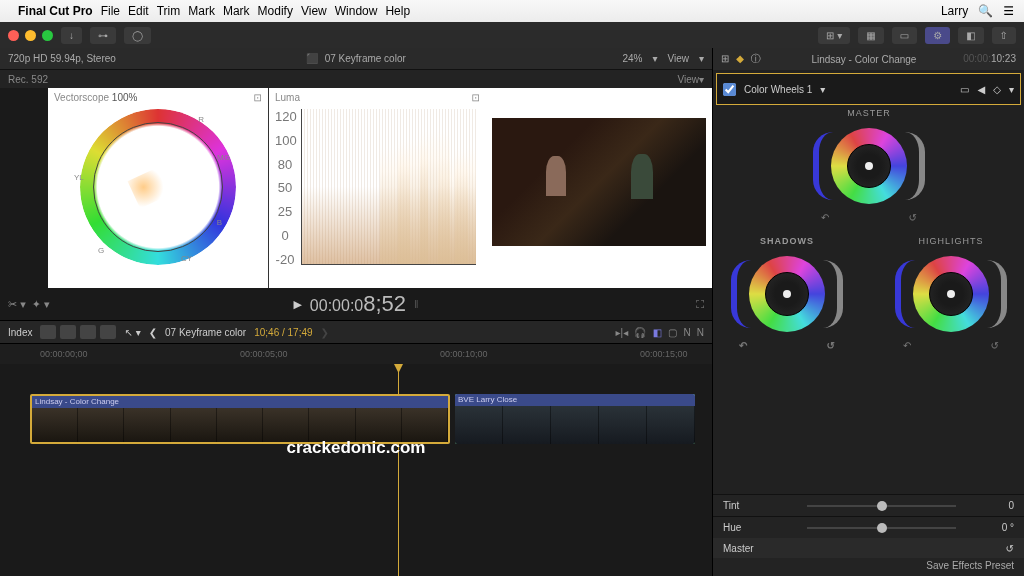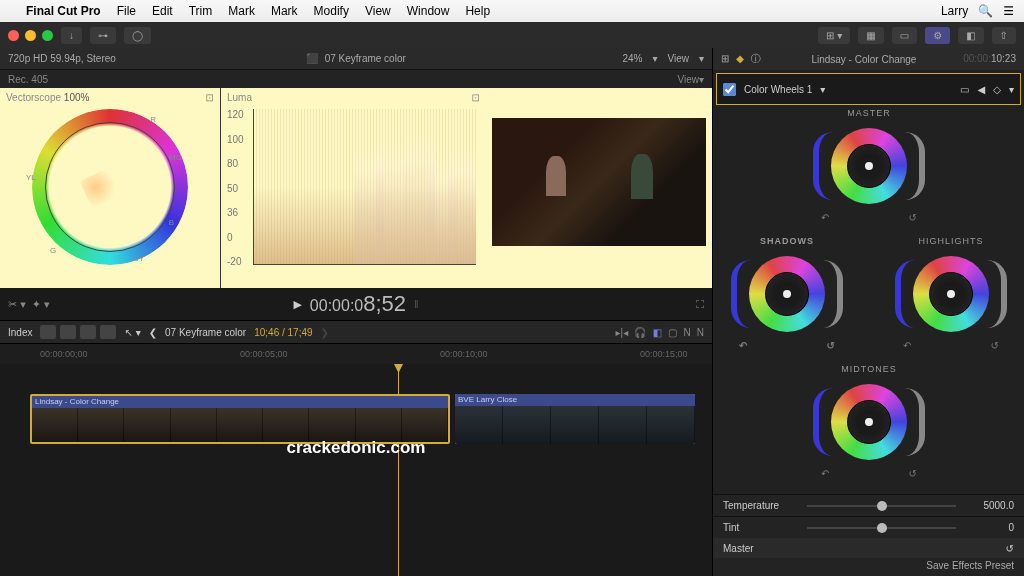--- a/index.html
+++ b/index.html
@@ -1,44 +1,44 @@
 <!DOCTYPE html>
 <html><head>
 <meta charset="utf-8">
 <style>
 * { margin:0; padding:0; box-sizing:border-box; font-family:-apple-system,BlinkMacSystemFont,"Helvetica Neue",sans-serif; }
 body { width:1024px; height:576px; background:#1a1a1a; color:#ccc; overflow:hidden; font-size:11px; position:relative; }
-.menubar { height:22px; background:linear-gradient(#f8f8f8,#ececec); display:flex; align-items:center; padding:0 10px; gap:16px; color:#000; font-size:12px; }
+.menubar { height:22px; background:linear-gradient(#f8f8f8,#ececec); display:flex; align-items:center; padding:0 10px; gap:8px; color:#000; font-size:12px; }
 .menubar .apple { font-size:14px; }
 .menubar .appname { font-weight:700; }
 .menubar .right { margin-left:auto; display:flex; gap:10px; align-items:center; }
 .toolbar { height:26px; background:#2b2b2b; display:flex; align-items:center; padding:0 8px; gap:8px; }
 .traffic { display:flex; gap:6px; }
 .traffic span { width:11px; height:11px; border-radius:50%; }
 .t-red{background:#ff5f57}.t-yel{background:#febc2e}.t-grn{background:#28c840}
 .tbtn { background:#3a3a3a; border:none; color:#aaa; padding:3px 8px; border-radius:3px; font-size:10px; cursor:pointer; }
 .tbtn.active { background:#4a4a8a; }
 .main { display:flex; height:calc(100% - 48px); }
 .left-col { flex:1; display:flex; flex-direction:column; min-width:0; }
 .right-col { width:312px; background:#212121; border-left:1px solid #000; display:flex; flex-direction:column; }
 .viewer-bar { height:22px; background:#2a2a2a; display:flex; align-items:center; padding:0 8px; gap:10px; font-size:10px; color:#aaa; border-bottom:1px solid #111; }
 .viewer-bar .center { position:absolute; left:50%; transform:translateX(-50%); display:flex; gap:6px; align-items:center; }
 .viewer-bar .spacer { flex:1; }
-.scopes-row { height:200px; display:flex; background:#fef9c3; }
+.scopes-row { height:200px; display:flex; background:#ffffff;margin-left:48px; }
 .scope { position:relative; padding:4px 6px; }
 .scope-header { display:flex; justify-content:space-between; font-size:10px; color:#888; margin-bottom:2px; }
 .vectorscope { width:220px; }
 .vs-wheel { width:180px; height:166px; position:relative; margin:0 auto; }
 .vs-circ { position:absolute; width:156px; height:156px; left:12px; top:4px; border-radius:50%; background:conic-gradient(from 0deg,#d33,#d3d,#33d,#3dd,#3d3,#dd3,#d33); mask:radial-gradient(circle,transparent 55%,#000 58%,#000 95%,transparent 98%); -webkit-mask:radial-gradient(circle,transparent 55%,#000 58%,#000 95%,transparent 98%); }
 .vs-inner { position:absolute; width:130px; height:130px; left:25px; top:17px; border:1px solid #444; border-radius:50%; }
 .vs-label { position:absolute; font-size:8px; color:#888; }
 .vs-flare { position:absolute; left:50%; top:50%; width:40px; height:30px; background:radial-gradient(circle at 30% 40%,#ffcc88,transparent 60%); transform:translate(-65%,-55%) rotate(-25deg); }
 .luma { flex:1; border-left:1px solid #333; }
 .luma-chart { width:100%; height:166px; position:relative; }
-.luma-axis { position:absolute; left:0; width:24px; height:100%; display:flex; flex-direction:column; justify-content:space-between; font-size:10px; color:#777; text-align:left; padding:4px 4px 4px 0; }
+.luma-axis { position:absolute; left:0; width:24px; height:100%; display:flex; flex-direction:column; justify-content:space-between; font-size:13px; color:#777; text-align:center; padding:4px 4px 4px 0; }
 .luma-plot { position:absolute; left:26px; right:4px; top:4px; bottom:6px; border-left:1px solid #444; border-bottom:1px solid #444; overflow:hidden; }
 .luma-waves { position:absolute; inset:0; background:linear-gradient(to top,rgba(200,150,100,0.6),transparent 50%),repeating-linear-gradient(to right,transparent,transparent 2px,rgba(180,150,120,0.2) 2px,rgba(180,150,120,0.2) 3px); }
 .luma-spike { position:absolute; bottom:0; width:30px; background:linear-gradient(to top,rgba(220,190,150,0.7),rgba(255,240,220,0.3) 80%,transparent); }
 .preview { width:226px; padding:6px; }
 .preview-img { width:100%; height:128px; background:linear-gradient(135deg,#2a1810 30%,#3a2818 50%,#1a1410 70%); position:relative; margin-top:24px; }
 .preview-img::before { content:""; position:absolute; left:25%; top:30%; width:20px; height:40px; background:#8a6a5a; border-radius:40% 40% 0 0; }
 .preview-img::after { content:""; position:absolute; right:25%; top:28%; width:22px; height:45px; background:#3a4a3a; border-radius:40% 40% 0 0; }
 .rec-bar { height:18px; background:#232323; padding:2px 8px; font-size:10px; color:#888; display:flex; align-items:center; }
 .mid-section { flex:1; background:#1a1a1a; display:flex; flex-direction:column; }
 .transport { height:32px; display:flex; align-items:center; justify-content:center; gap:8px; position:relative; }
@@ -147,21 +147,21 @@
         <span>07 Keyframe color</span>
       </div>
       <div class="spacer"></div>
       <span>24%</span>
         <span>▾</span>
       <span>View</span>
         <span>▾</span>
     </div>
 
     <div class="rec-bar">
-      <span>Rec. 405</span>
+      <span>Rec. 592</span>
       <div style="flex:1"></div>
       <span>View</span>
         <span>▾</span>
     </div>
 
     <div class="scopes-row">
       <div class="scope vectorscope">
         <div class="scope-header">
           <span><span>Vectorscope</span> <span style="color:#555">100%</span></span>
           <span>⊡</span>
@@ -182,21 +182,21 @@
         <div class="scope-header">
           <span>Luma</span>
           <span>⊡</span>
         </div>
         <div class="luma-chart">
           <div class="luma-axis">
             <span>120</span>
             <span>100</span>
             <span>80</span>
             <span>50</span>
-            <span>36</span>
+            <span>25</span>
             <span>0</span>
             <span>-20</span>
           </div>
           <div class="luma-plot">
             <div class="luma-waves"></div>
             <div class="luma-spike" style="left:45%;height:75%"></div>
             <div class="luma-spike" style="left:55%;height:80%"></div>
             <div class="luma-spike" style="left:68%;height:85%"></div>
             <div class="luma-spike" style="left:78%;height:70%"></div>
             <div class="luma-spike" style="left:88%;height:75%"></div>
@@ -339,50 +339,36 @@
             <div class="cw-ring"></div>
             <div class="cw-inner"></div>
             <div class="cw-dot"></div>
             <div class="cw-arc"></div>
           </div>
         <div class="cw-actions">
             <span>↶</span>
             <span>↺</span>
           </div>
       </div>
-      <div class="cw cw-midtones">
-        <div class="cw-label">MIDTONES</div>
-        <div class="cw-wheel">
-            <div class="cw-arc cw-arc-l"></div>
-            <div class="cw-ring"></div>
-            <div class="cw-inner"></div>
-            <div class="cw-dot"></div>
-            <div class="cw-arc"></div>
-          </div>
-        <div class="cw-actions">
-            <span>↶</span>
-            <span>↺</span>
-          </div>
-      </div>
 
       <div class="sliders">
-        <div class="slider-row">
-          <span class="lbl">Temperature</span>
-          <div class="track">
-              <div class="knob" style="left:50%"></div>
-            </div>
-          <span class="val">5000.0</span>
-        </div>
         <div class="slider-row">
           <span class="lbl">Tint</span>
           <div class="track">
               <div class="knob" style="left:50%"></div>
             </div>
           <span class="val">0</span>
         </div>
+        <div class="slider-row">
+          <span class="lbl">Hue</span>
+          <div class="track">
+              <div class="knob" style="left:50%"></div>
+            </div>
+          <span class="val">0 °</span>
+        </div>
         <div class="master-row">
           <span>Master</span>
           <span>↺</span>
         </div>
         <div class="save-row"><span>Save Effects Preset</span></div>
       </div>
     </div>
   </div>
 </div>
 

